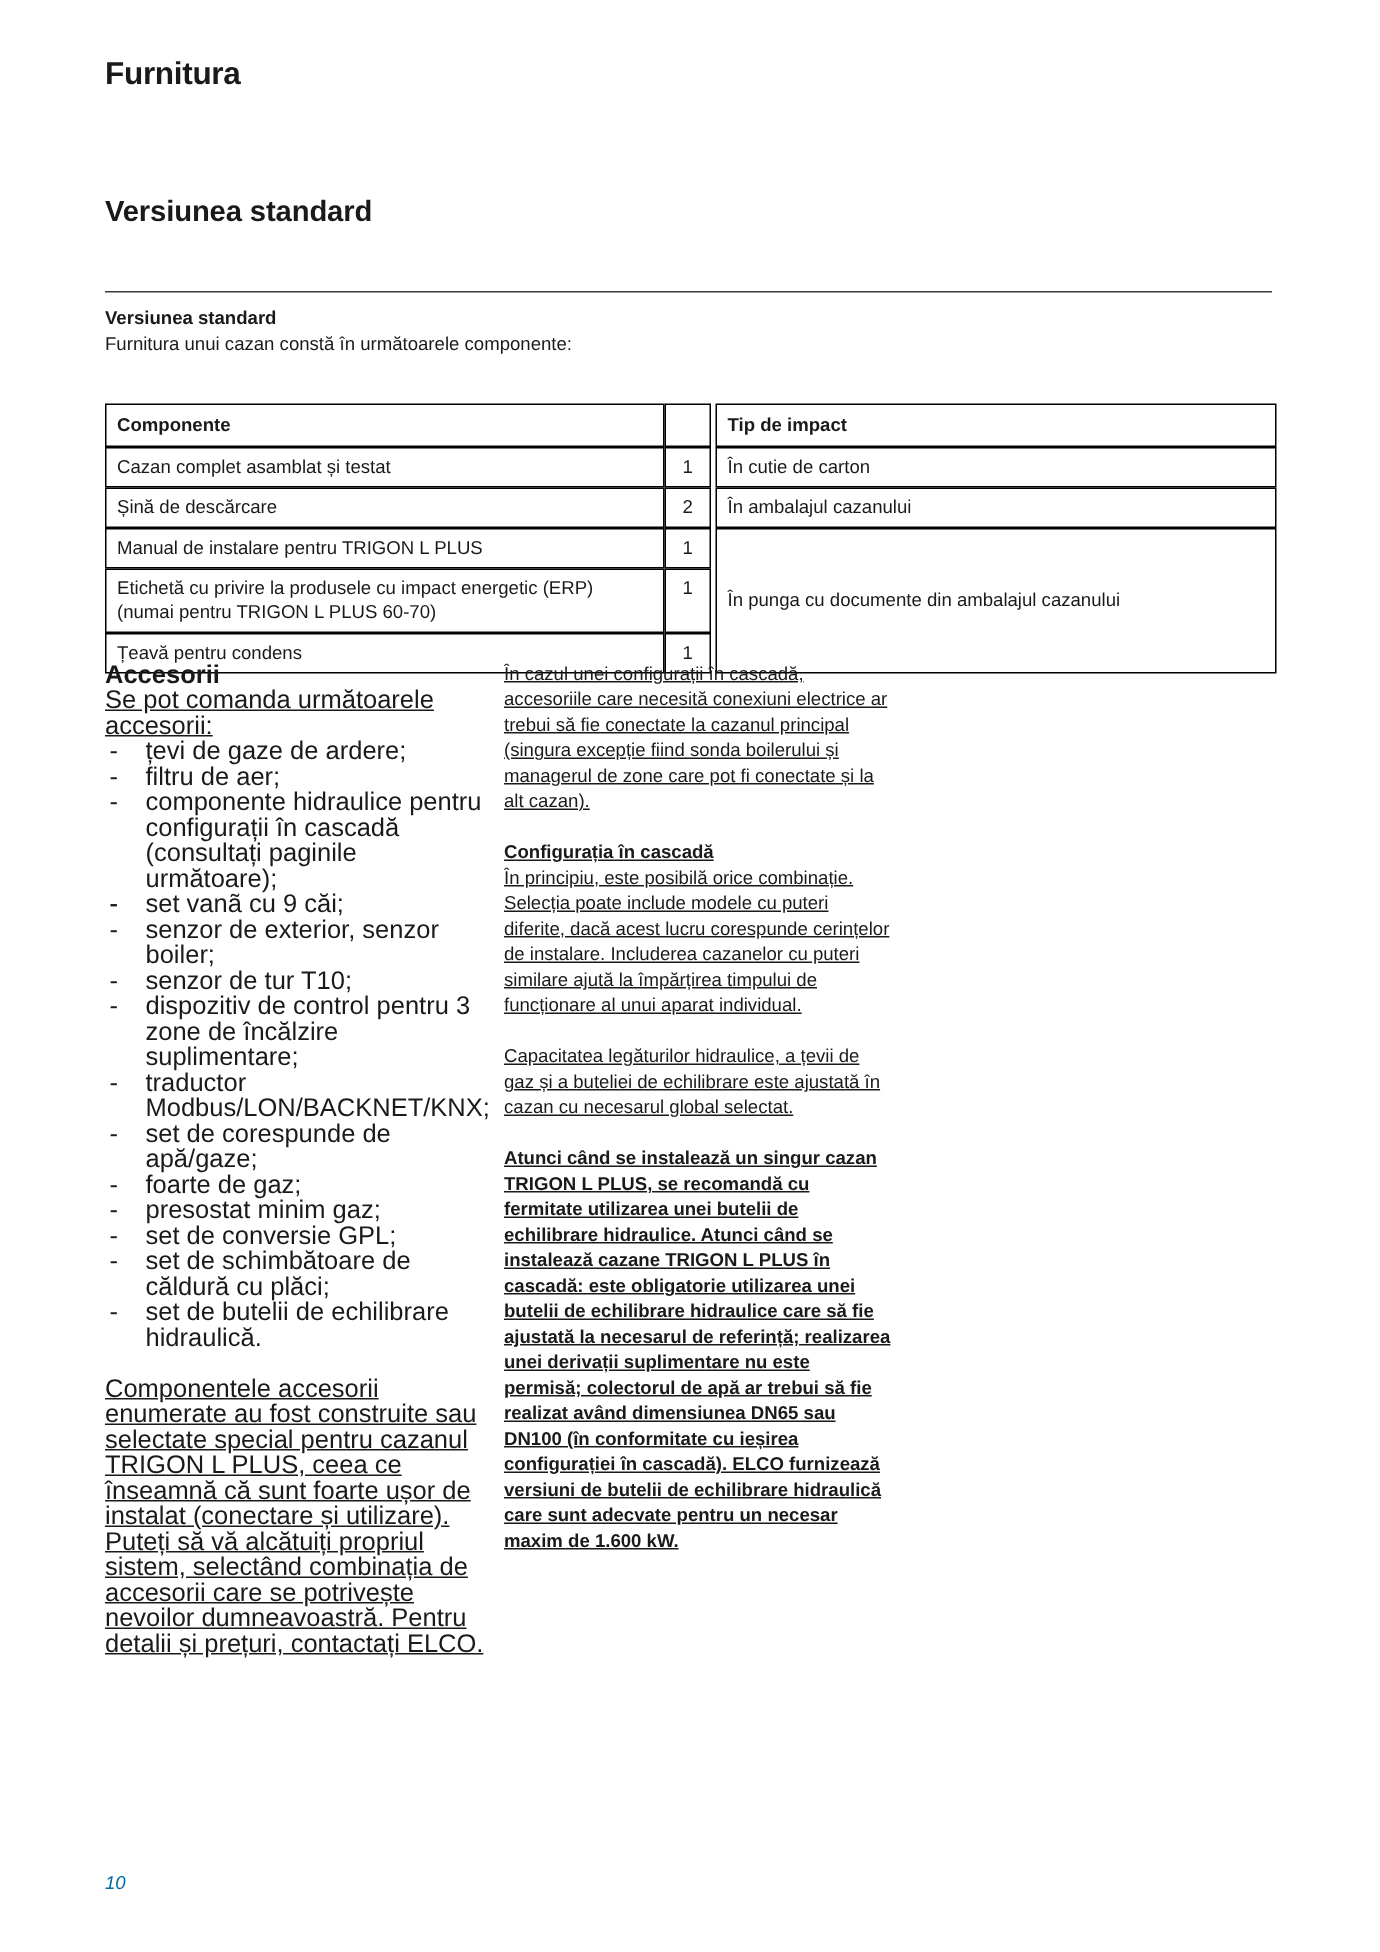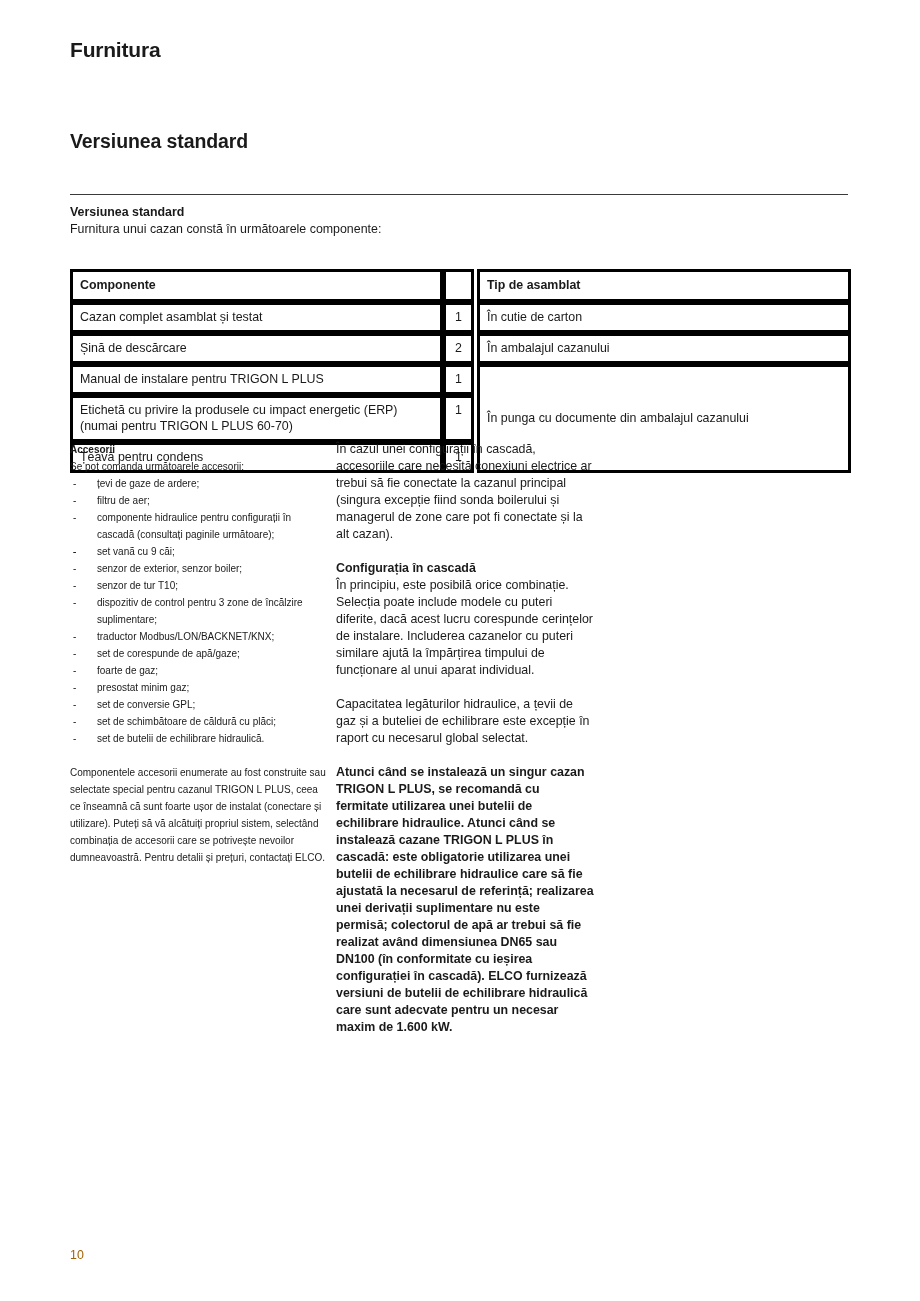--- a/index.html
+++ b/index.html
@@ -81,21 +81,21 @@
     border-spacing: 0;
     table-layout: fixed;
     font-size: 12.4px;
   }
   .pack-table td, .pack-table th {
     vertical-align: top;
     text-align: left;
     font-weight: normal;
     padding: 4px 7px 5px 7px;
     line-height: 16px;
-    border: 3px solid #000000;
+    border: 1px solid #000000;
     box-sizing: border-box;
   }
   .pack-table th {
     font-weight: bold;
     padding-top: 5px;
     padding-bottom: 6px;
   }
   .col-comp  { width: 373px; }
   .col-qty   { width: 31px; text-align: center !important; padding-left: 2px !important; padding-right: 2px !important; }
   .col-pack  { width: 374px; }
@@ -110,38 +110,39 @@
     border: none !important;
     padding: 0 !important;
   }
 
   
   .col-left {
     position: absolute;
     left: 70px;
     top: 441px;
     width: 258px;
-    font-size: 10px;
+    font-size: 17px;
     line-height: 17px;
   }
   .col-right {
     position: absolute;
     left: 336px;
     top: 441px;
     width: 258px;
     font-size: 12.4px;
     line-height: 17px;
   }
 
   .h-bold {
     font-weight: bold;
     display: block;
   }
   p.para {
     margin: 0;
+    text-decoration: underline;
   }
   p.para.gap {
     margin-top: 17px;
   }
   p.para.bold {
     font-weight: bold;
   }
 
   ul.dash-list {
     list-style: none;
@@ -158,21 +159,22 @@
     left: 3px;
     top: 0;
   }
 
   
   .page-number {
     position: absolute;
     left: 70px;
     top: 1248px;
     font-size: 12.4px;
-    color: #a16207;
+    color: #0369a1;
+    font-style: italic;
   }
 </style>
 </head>
 <body>
 
 <div class="page">
 
   <div class="doc-title">Furnitura</div>
 
   <div class="section-title">
@@ -191,21 +193,21 @@
       <col class="col-comp">
       <col class="col-qty">
       <col class="spacer-col">
       <col class="col-pack">
     </colgroup>
     <thead>
       <tr>
         <th class="col-comp">Componente</th>
         <th class="col-qty"></th>
         <td class="spacer-col"></td>
-        <th class="col-pack">Tip de asamblat</th>
+        <th class="col-pack">Tip de impact</th>
       </tr>
     </thead>
     <tbody>
       <tr>
         <td>Cazan complet asamblat și testat</td>
         <td class="qty">1</td>
         <td class="spacer-col"></td>
         <td>În cutie de carton</td>
       </tr>
       <tr>
@@ -252,19 +254,19 @@
       <li><span class="dash">-</span><span>set de conversie GPL;</span></li>
       <li><span class="dash">-</span><span>set de schimbătoare de căldură cu plăci;</span></li>
       <li><span class="dash">-</span><span>set de butelii de echilibrare hidraulică.</span></li>
     </ul>
     <p class="para gap">Componentele accesorii enumerate au fost construite sau selectate special pentru cazanul TRIGON L PLUS, ceea ce înseamnă că sunt foarte ușor de instalat (conectare și utilizare). Puteți să vă alcătuiți propriul sistem, selectând combinația de accesorii care se potrivește nevoilor dumneavoastră. Pentru detalii și prețuri, contactați ELCO.</p>
   </div>
 
   <div class="col-right">
     <p class="para">În cazul unei configurații în cascadă, accesoriile care necesită conexiuni electrice ar trebui să fie conectate la cazanul principal (singura excepție fiind sonda boilerului și managerul de zone care pot fi conectate și la alt cazan).</p>
     <p class="para gap"><span class="h-bold">Configurația în cascadă</span><span>În principiu, este posibilă orice combinație. Selecția poate include modele cu puteri diferite, dacă acest lucru corespunde cerințelor de instalare. Includerea cazanelor cu puteri similare ajută la împărțirea timpului de funcționare al unui aparat individual.</span></p>
-    <p class="para gap">Capacitatea legăturilor hidraulice, a țevii de gaz și a buteliei de echilibrare este excepție în raport cu necesarul global selectat.</p>
+    <p class="para gap">Capacitatea legăturilor hidraulice, a țevii de gaz și a buteliei de echilibrare este ajustată în cazan cu necesarul global selectat.</p>
     <p class="para gap bold">Atunci când se instalează un singur cazan TRIGON L PLUS, se recomandă cu fermitate utilizarea unei butelii de echilibrare hidraulice. Atunci când se instalează cazane TRIGON L PLUS în cascadă: este obligatorie utilizarea unei butelii de echilibrare hidraulice care să fie ajustată la necesarul de referință; realizarea unei derivații suplimentare nu este permisă; colectorul de apă ar trebui să fie realizat având dimensiunea DN65 sau DN100 (în conformitate cu ieșirea configurației în cascadă). ELCO furnizează versiuni de butelii de echilibrare hidraulică care sunt adecvate pentru un necesar maxim de 1.600 kW.</p>
   </div>
 
   <div class="page-number">10</div>
 
 </div>
 
 </body></html>

